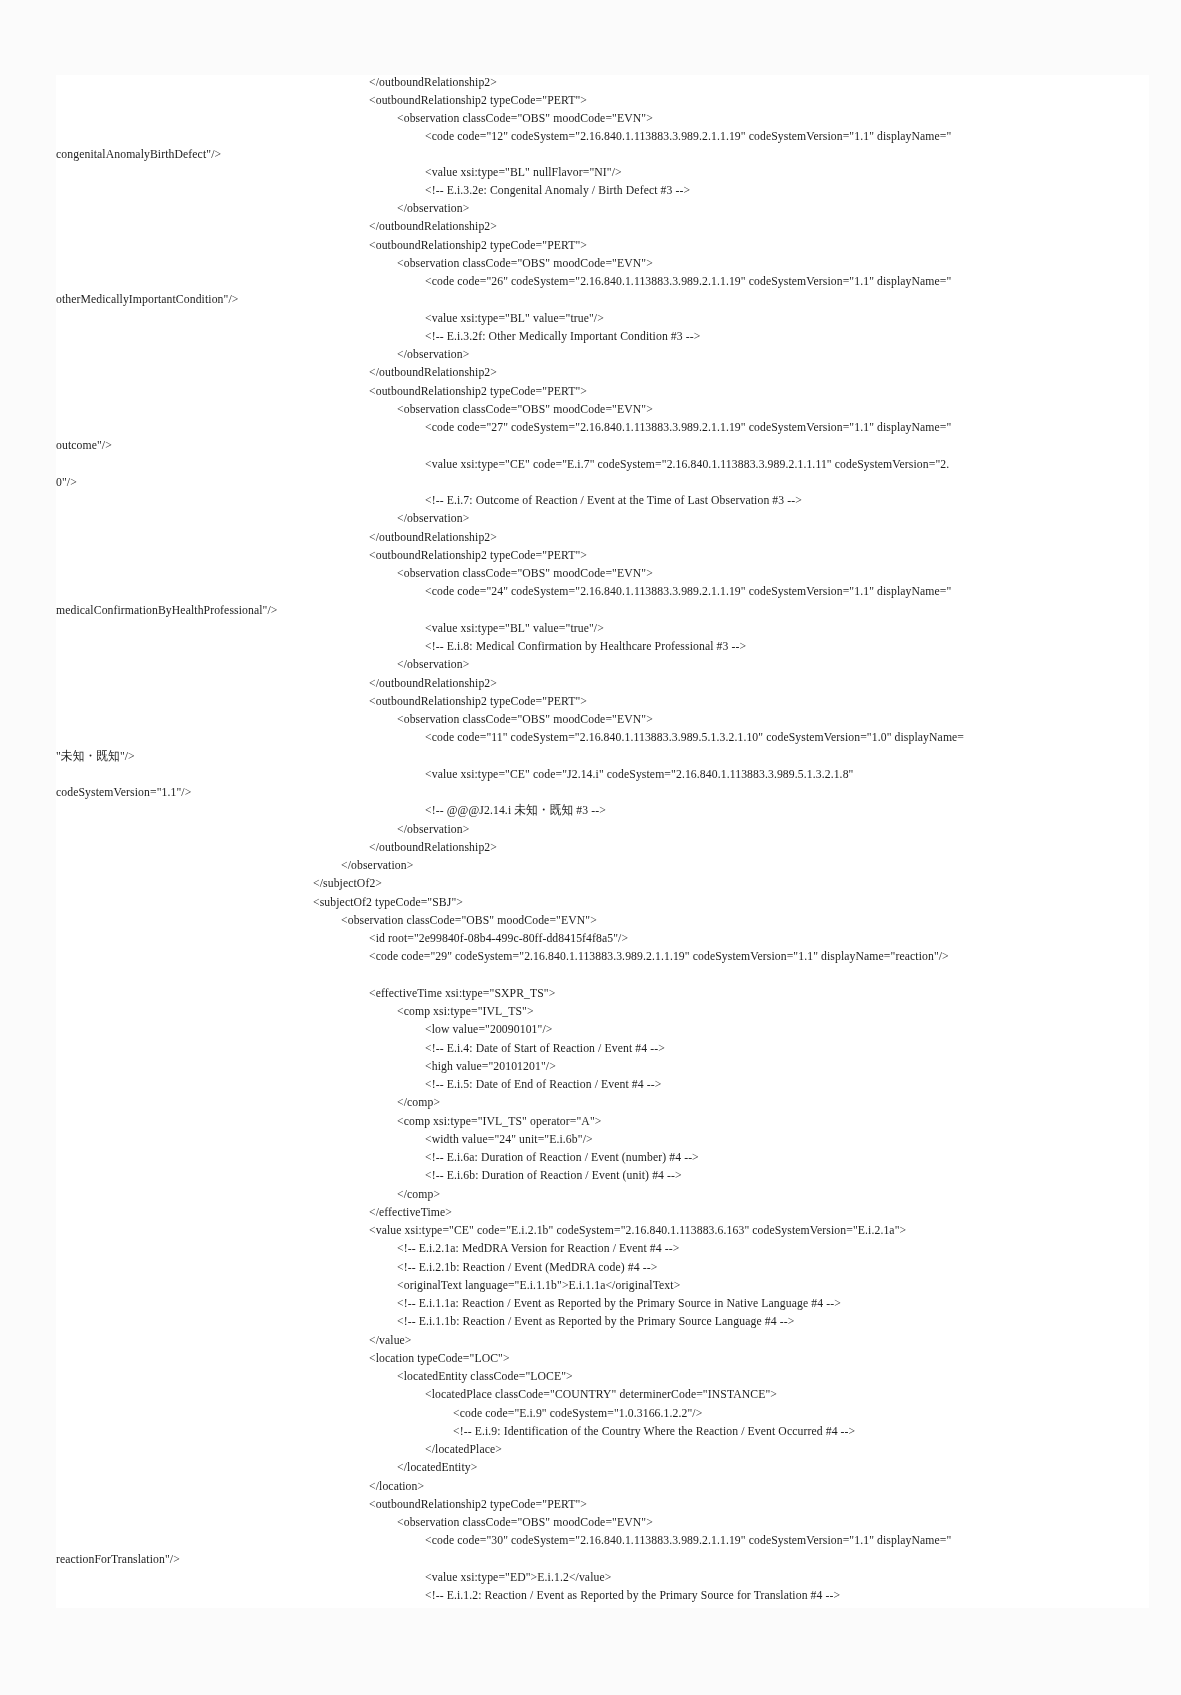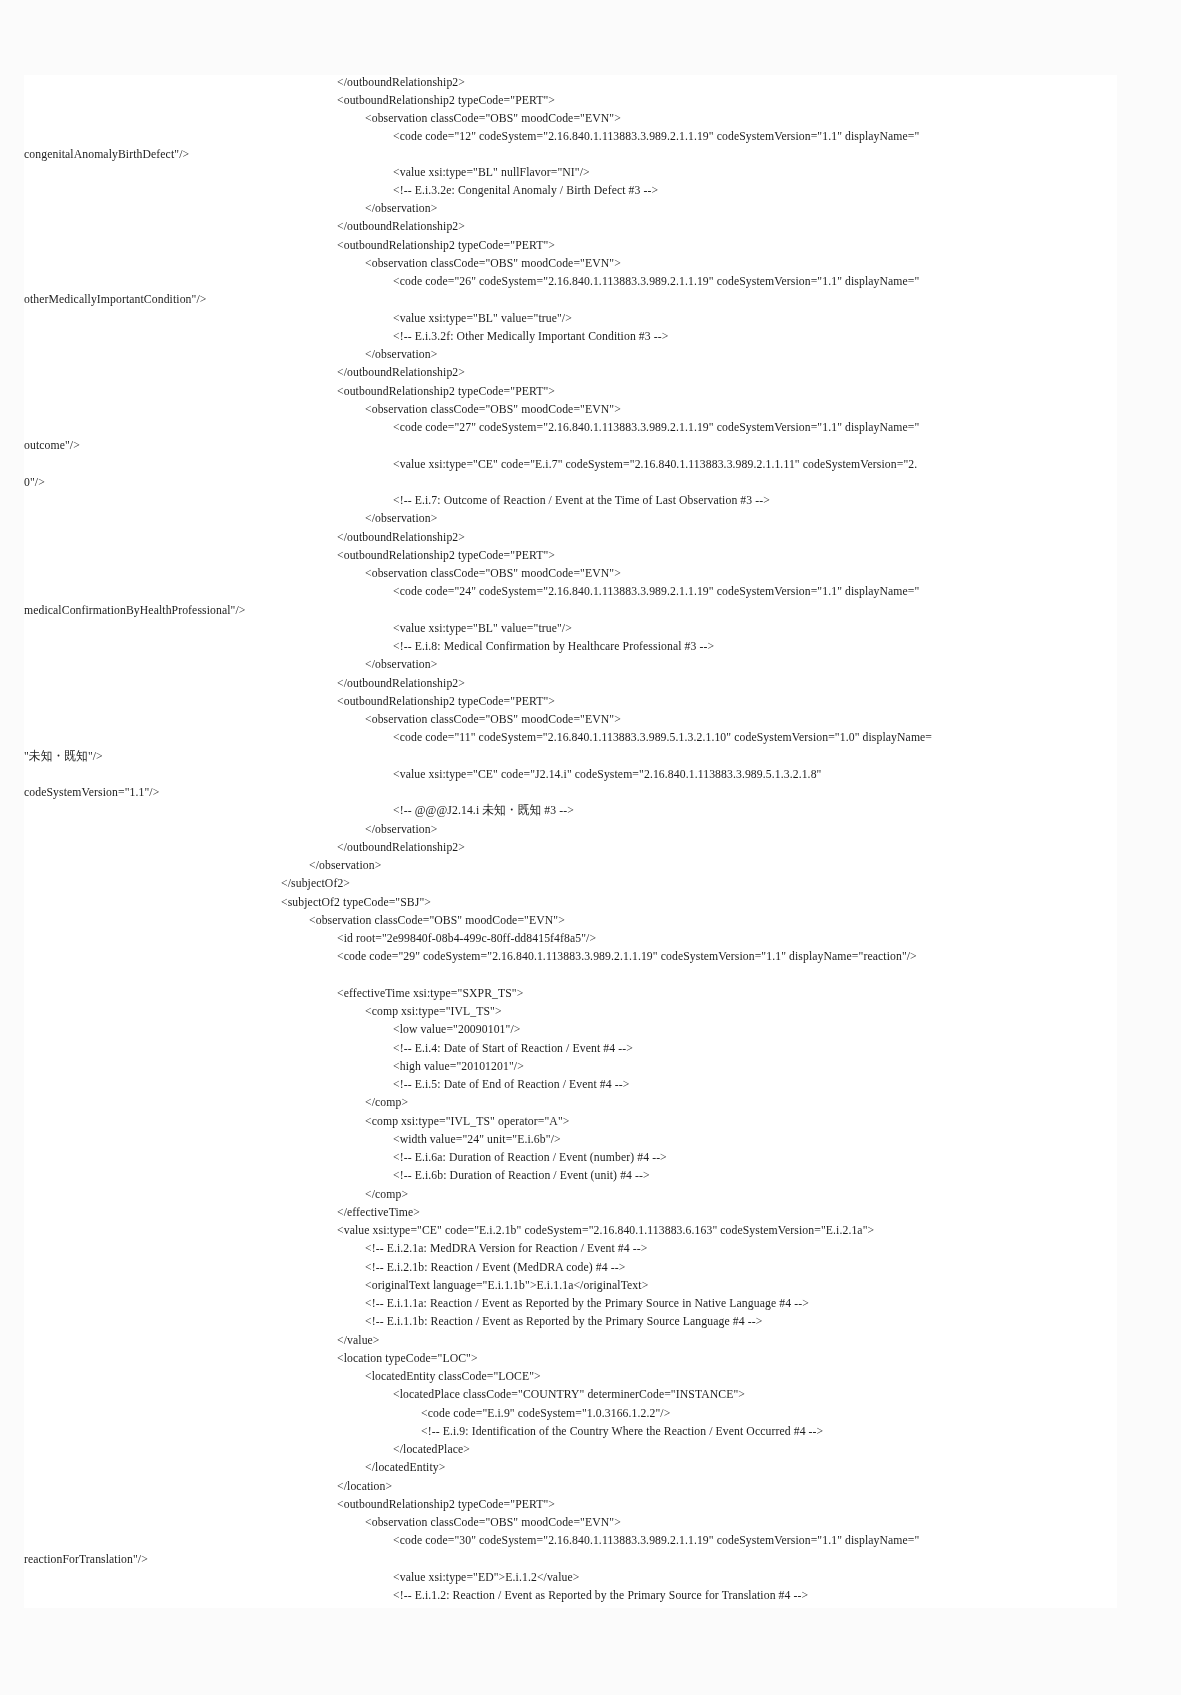--- a/index.html
+++ b/index.html
@@ -4,21 +4,21 @@
 <style>
   html, body { margin: 0; padding: 0; }
   body {
     width: 1181px; height: 1695px;
     background: #fbfbfb;
     position: relative;
     overflow: hidden;
   }
   .page {
     position: absolute;
-    left: 24px; top: 75px;
+    left: 56px; top: 75px;
     width: 1093px; height: 1533px;
     background: #ffffff;
   }
   .code-lines {
     position: absolute; left: 0; top: 0; width: 100%;
   }
   .ln {
     position: absolute;
     white-space: pre;
     font-family: "Liberation Serif", "DejaVu Serif", serif;

